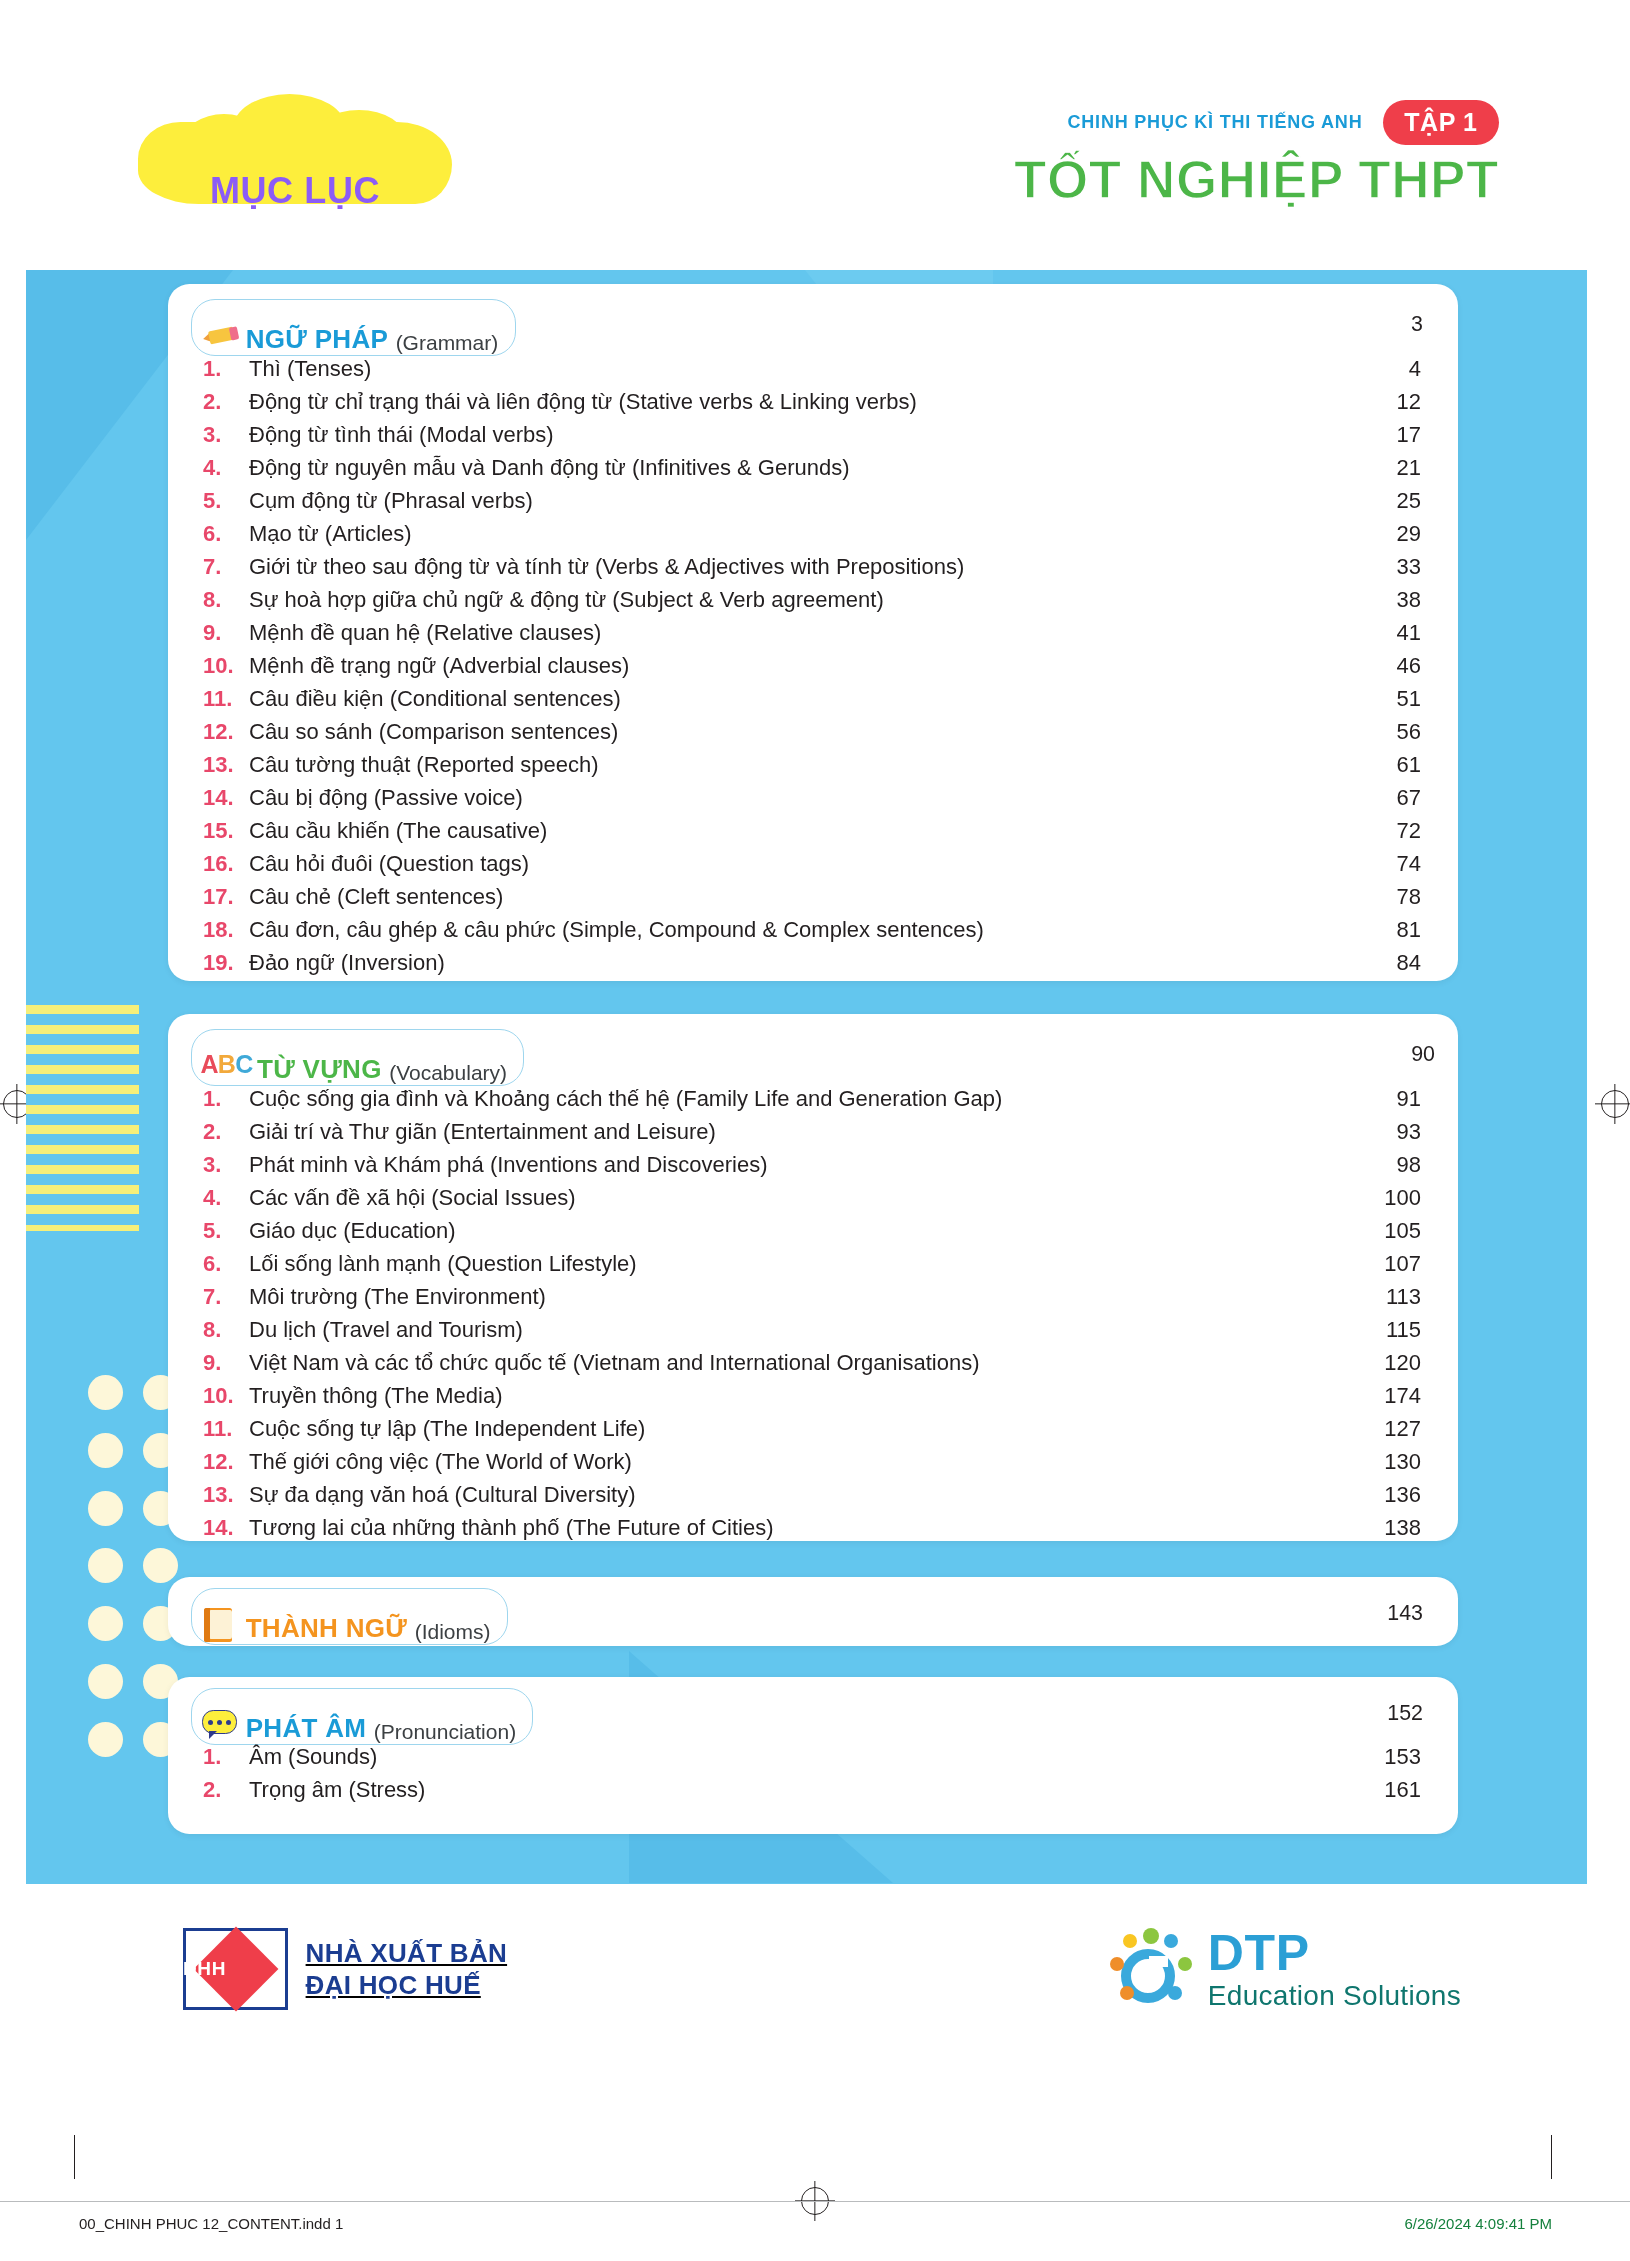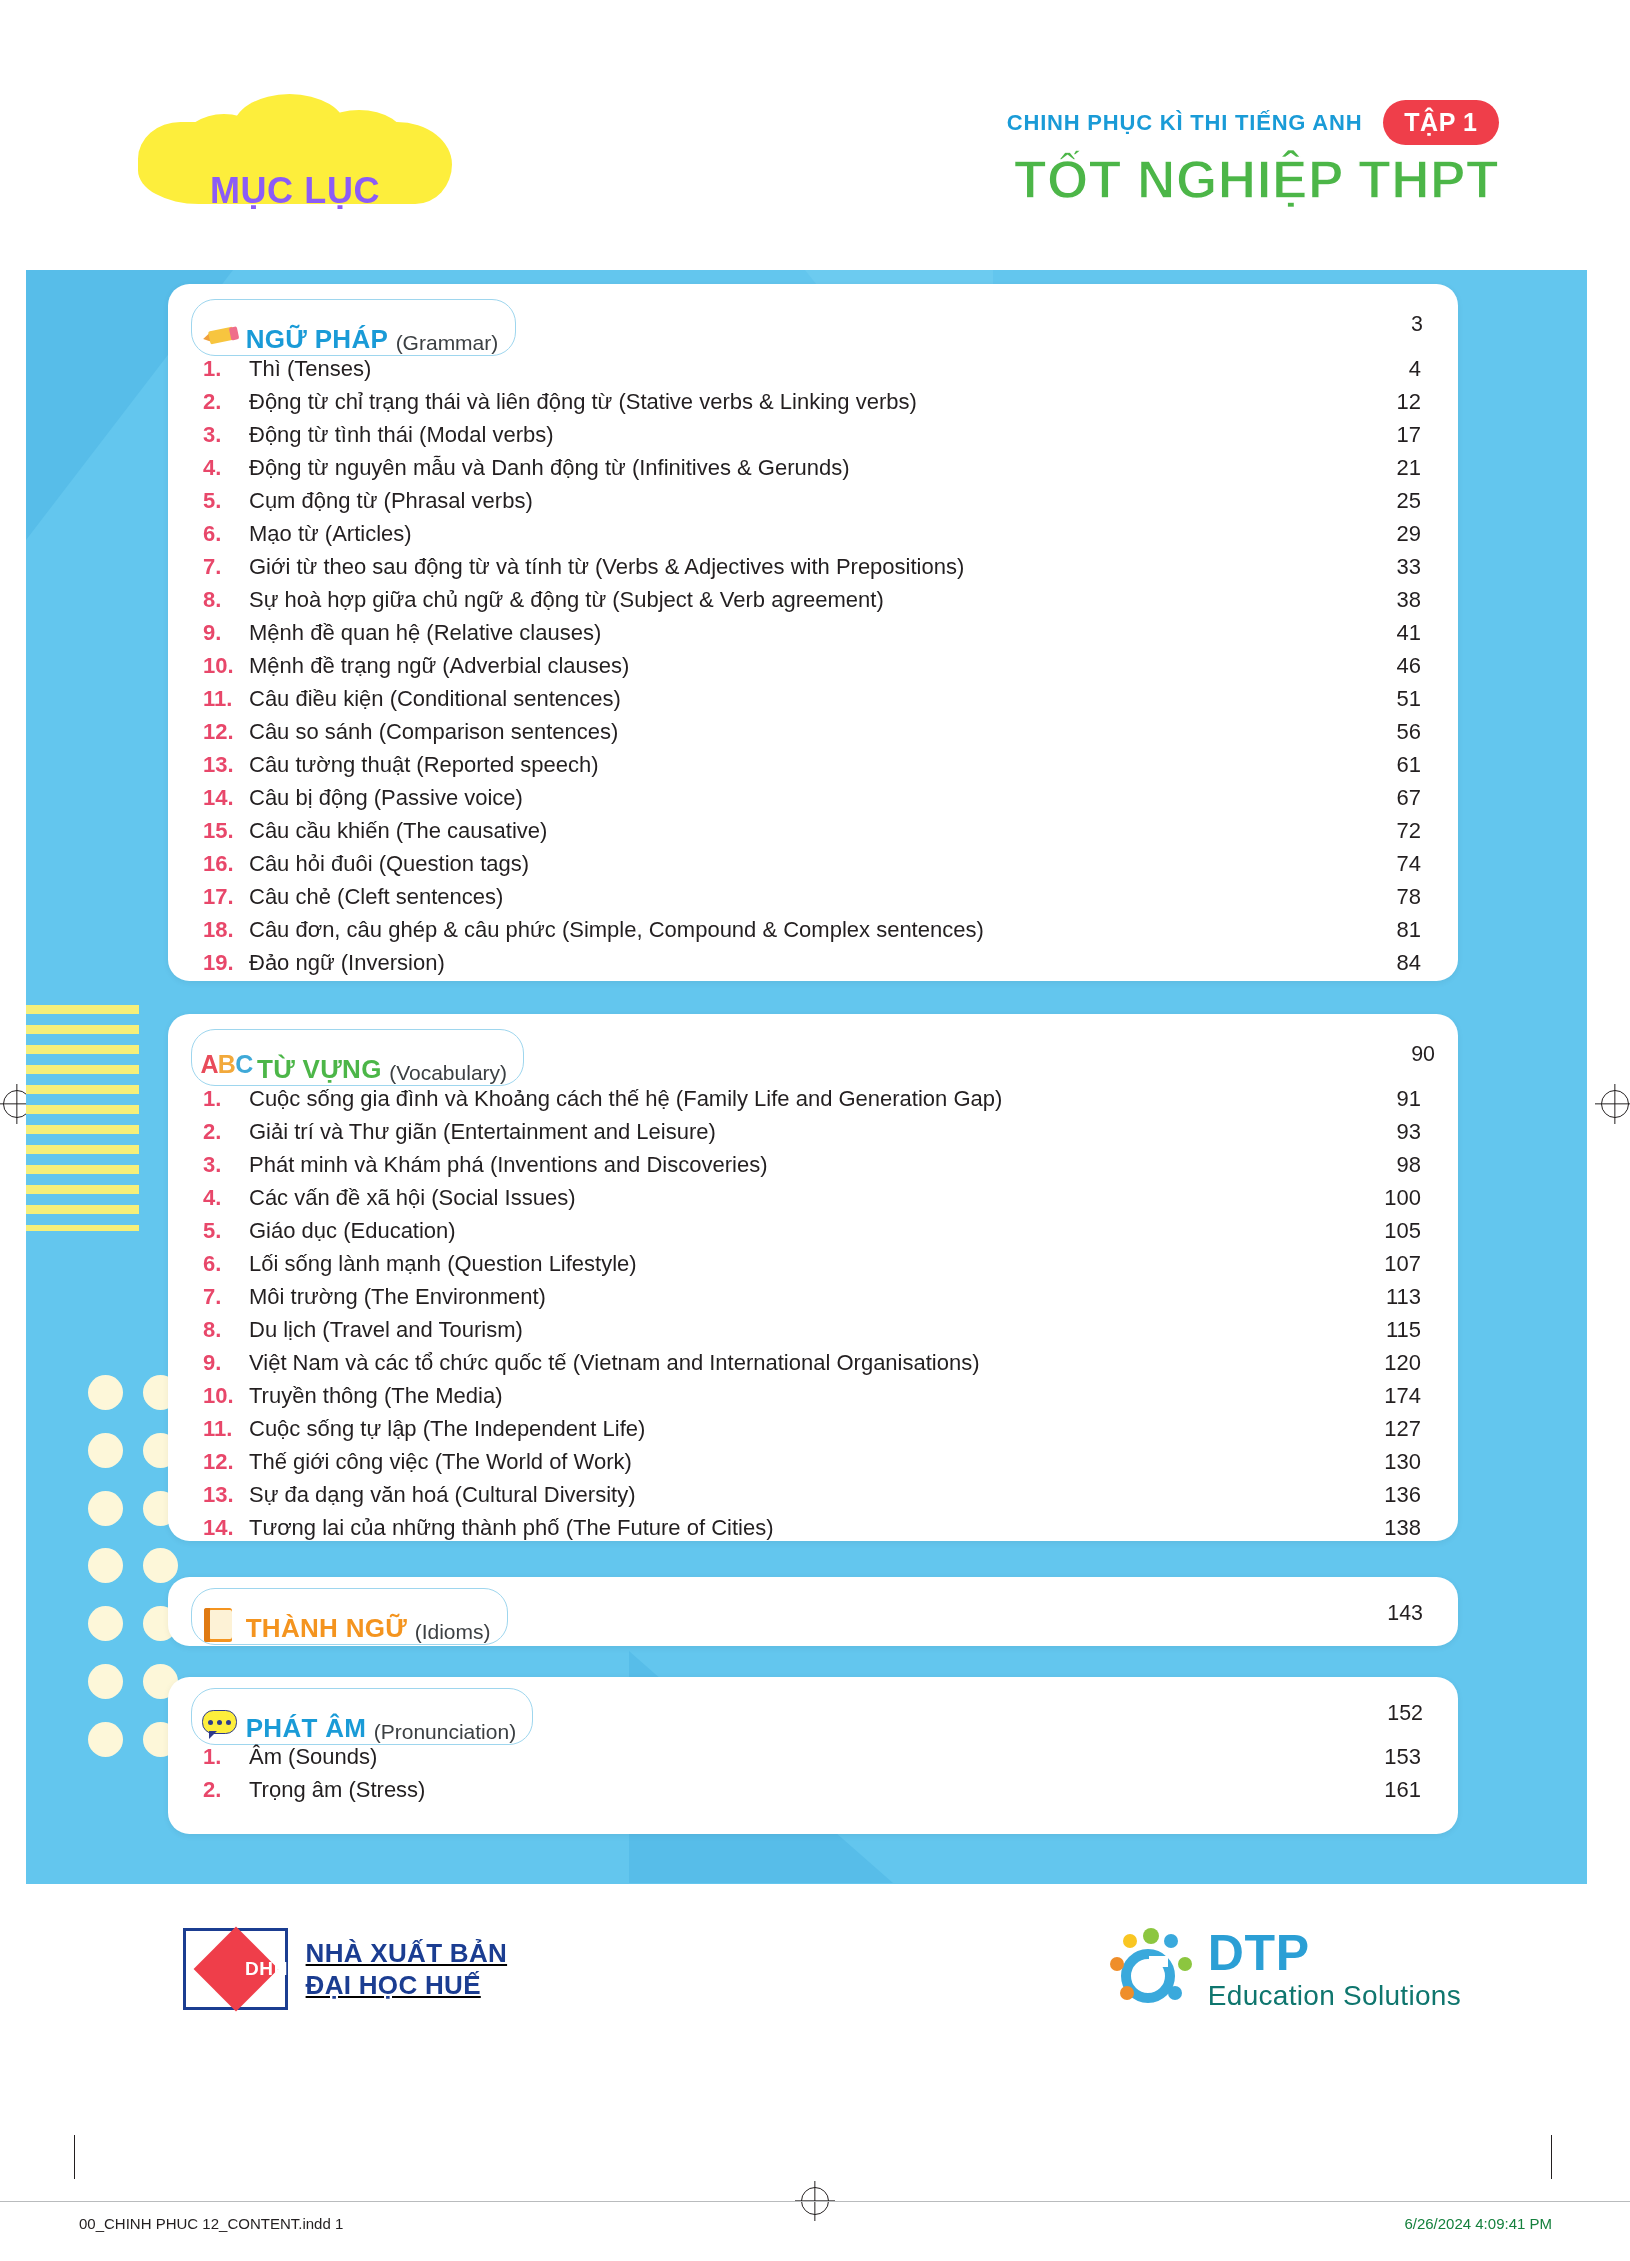--- a/index.html
+++ b/index.html
@@ -93,21 +93,21 @@
     width: 314px;
     text-align: center;
     font-size: 36px;
     font-weight: bold;
     color: #8b5cf6;
     letter-spacing: 0.6px;
   }
 
   .hdr-right { position: absolute; right: 88px; top: 100px; text-align: right; }
   .hdr-line1 {
-    font-size: 22px; font-weight: bold; color: #1a9bd7;
+    font-size: 18px; font-weight: bold; color: #1a9bd7;
     letter-spacing: 0.8px; display: inline-block;
     vertical-align: middle;
   }
   .tap-badge {
     display: inline-block; vertical-align: middle;
     margin-left: 17.6px;
     background: #ef3e4a;
     color: #ffffff;
     font-size: 25px; font-weight: bold;
     padding: 7.5px 21.4px 8.8px 21.4px;
@@ -266,21 +266,21 @@
     position:absolute; inset:0; border: 3.1px solid #1b3d91; background:#ffffff;
   }
   .pub-logo .dia {
     position:absolute; left: 50%; top: 50%;
     width: 60px; height: 60px;
     background: #ef3e4a;
     transform: translate(-50%,-50%) rotate(45deg);
   }
   .pub-logo .dhh {
     position:absolute; left:0; top:50%; transform: translateY(-50%);
-    width: 105px; text-align:right;
+    width: 105px; text-align:left;
     color:#ffffff; font-weight:bold; font-size: 19px; letter-spacing:0.6px;
   }
   .pub-text { line-height: 1.25; text-decoration: underline; }
   .pub-text .l1 { font-size: 26px; font-weight: bold; color: #1b3d91; letter-spacing: 0.3px; }
   .pub-text .l2 { font-size: 26px; font-weight: bold; color: #1b3d91; letter-spacing: 0.3px; }
 
   .dtp {
     position: absolute; right: 126px; top: 44px;
     display: flex; align-items: flex-start;
   }

